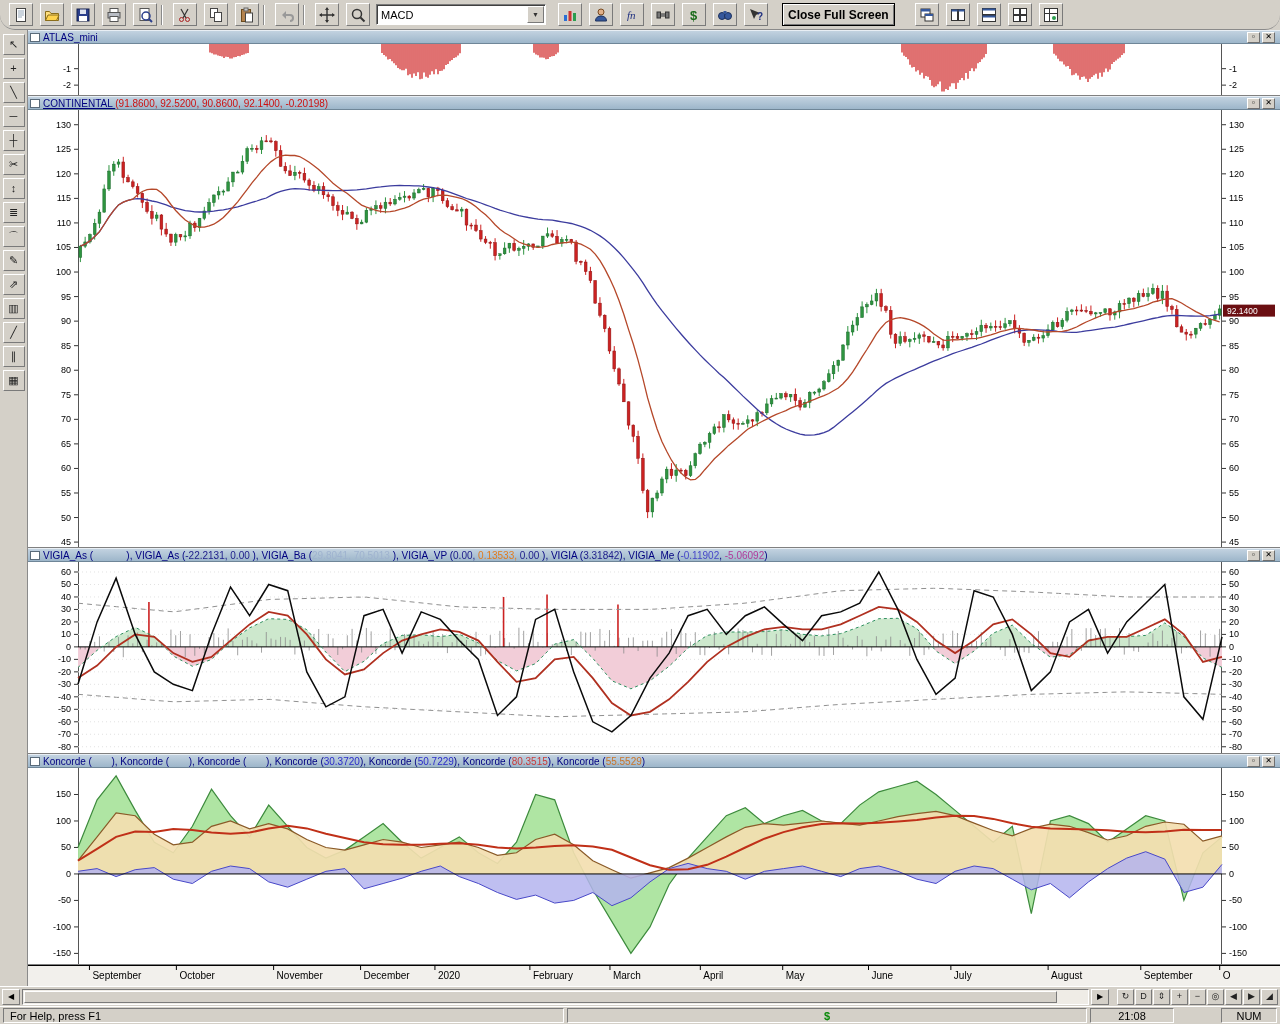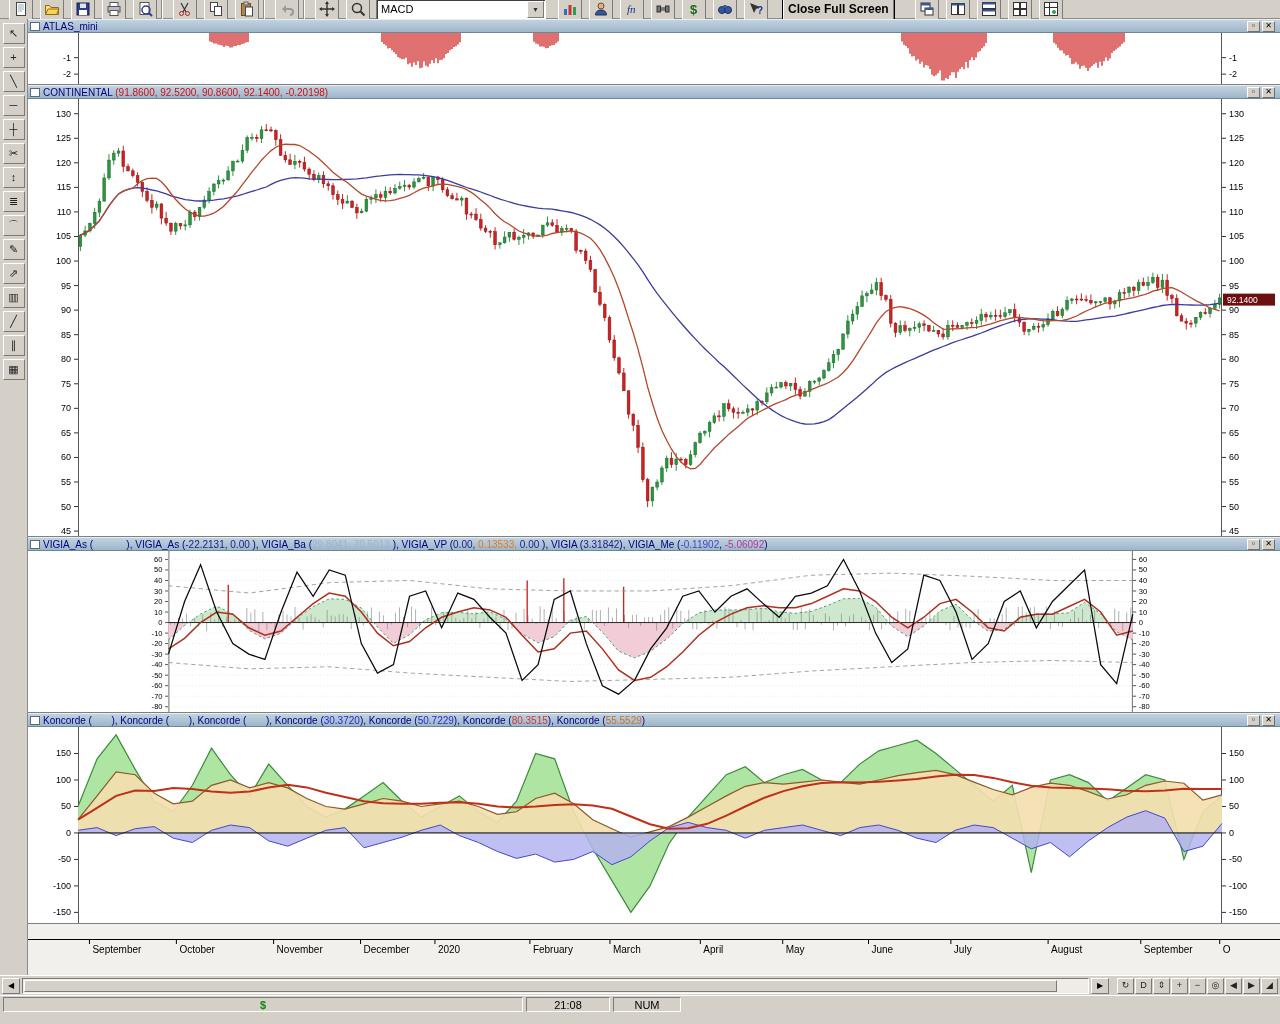--- a/index.html
+++ b/index.html
@@ -1,21 +1,21 @@
 <!DOCTYPE html>
 <html><head>
 <meta charset="utf-8">
 <style>
   * { box-sizing: border-box; margin: 0; padding: 0; }
   html, body { width: 1280px; height: 1024px; overflow: hidden; }
   body { background: #d4d0c8; font-family: "Liberation Sans", sans-serif; font-size: 11px; color: #000; }
 
   
-  .toolbar { height: 19px; display: flex; align-items: center; padding: 2px 3px; gap: 2px;
-             background: #d4d0c8; border-bottom: 1px solid #8a8a8a; }
+  .toolbar { height: 30px; display: flex; align-items: center; padding: 2px 3px; gap: 2px;
+             background: #d4d0c8; border-bottom: 1px solid #8a8a8a; border-radius: 15px; }
   .tb-group { display: flex; align-items: center; gap: 1px; }
   .tbtn { width: 24px; height: 23px; display: flex; align-items: center; justify-content: center;
           background: #d4d0c8; border: 1px solid; border-color: #ffffff #7a7a7a #7a7a7a #ffffff; padding: 0; margin-left: 6px; }
   .tbtn svg { width: 16px; height: 16px; display: block; }
   .tbsep { width: 2px; height: 20px; border-left: 1px solid #8a8a8a; border-right: 1px solid #ffffff; margin: 0 3px; }
   .combo { display: flex; align-items: center; width: 170px; height: 21px; margin: 0 4px; background: #fff;
            border: 1px solid; border-color: #7a7a7a #ffffff #ffffff #7a7a7a; box-shadow: inset 1px 1px 0 #404040; }
   .combo-text { flex: 1; padding-left: 4px; font-size: 11px; }
   .combo-btn { width: 17px; height: 17px; margin-right: 1px; display: flex; align-items: center; justify-content: center;
                font-size: 7px; color: #333; background: #d4d0c8; border: 1px solid; border-color: #ffffff #7a7a7a #7a7a7a #ffffff; }
@@ -61,21 +61,21 @@
              border: 1px solid; border-color: #ffffff #7a7a7a #7a7a7a #ffffff; }
 
   
   .statusbar { height: 18px; display: flex; align-items: center; gap: 3px; padding: 1px 3px;
                background: #d4d0c8; border-top: 1px solid #ffffff; font-size: 11px; }
   .sb-panel { height: 15px; display: flex; align-items: center; padding: 0 6px;
               border: 1px solid; border-color: #7a7a7a #ffffff #ffffff #7a7a7a; }
   .sb-help { flex: 1; }
   .sb-dollar { width: 520px; justify-content: center; color: #0a8a0a; font-weight: bold; }
   .sb-time { width: 84px; justify-content: center; }
-  .sb-num { width: 68px; justify-content: center; }
+  .sb-num { width: 56px; justify-content: center; margin-left: 44px; }
 </style>
 </head>
 <body>
 
 <div class="toolbar">
   <div id="tb-left" class="tb-group">
       <button class="tbtn">
         <svg viewBox="0 0 16 16">
           <rect x="3.5" y="1.5" width="9" height="13" fill="#fff" stroke="#444"></rect>
           <path d="M5 4h6M5 6h6M5 8h6M5 10h4" stroke="#9ab" stroke-width="1"></path>
@@ -440,21 +440,21 @@
               <line x1="1094" y1="0" x2="1094" y2="11.102090712577896" stroke="#cc1111" stroke-width="1.2"></line>
               <line x1="1096" y1="0" x2="1096" y2="9.258967606430105" stroke="#cc1111" stroke-width="1.2"></line>
             </g>
           </svg>
         </div>
     </div>
 
     <div class="pane" style="height:452px">
       <div class="ptitle">
         <span class="psys"></span>
-        <span class="ptext" id="title-continental"><span class="seg" style="color: rgb(0, 0, 128);">CONTINENTAL </span><span class="seg" style="color: rgb(204, 17, 17);">(91.8600, 92.5200, 90.8600, 92.1400, -0.20198)</span></span>
+        <span class="ptext" id="title-continental"><span class="seg" style="color: rgb(0, 0, 128); text-decoration: underline;">CONTINENTAL </span><span class="seg" style="color: rgb(204, 17, 17);">(91.8600, 92.5200, 90.8600, 92.1400, -0.20198)</span></span>
         <span class="pbtns">
           <button class="pbtn">▫</button>
           <button class="pbtn">✕</button>
         </span>
       </div>
       <div class="pbody">
           <svg id="svg-continental" viewBox="0 0 1252 437">
             <g>
               <line x1="50.5" y1="0" x2="50.5" y2="437" stroke="#555"></line>
               <line x1="1193.5" y1="0" x2="1193.5" y2="437" stroke="#555"></line>
@@ -1020,21 +1020,21 @@
               <polyline stroke="#b5482a" stroke-width="1.3" points="52.4,136.2 57.1,134.1 61.9,130.9 66.7,126.5 71.5,121.6 76.2,114.5 81.0,106.9 85.8,100.3 90.5,94.9 95.3,92.2 100.0,90.3 104.8,89.2 109.6,84.8 114.3,81.5 119.1,79.6 123.9,79.1 128.7,79.4 133.4,82.7 138.2,88.0 142.9,94.5 147.7,100.5 152.5,105.5 157.3,110.0 162.0,113.0 166.8,115.9 171.6,117.2 176.3,117.2 181.1,115.9 185.8,114.2 190.6,111.1 195.4,107.5 200.2,102.5 204.9,97.3 209.7,91.9 214.4,85.7 219.2,79.4 224.0,72.8 228.8,67.1 233.5,61.2 238.3,56.1 243.1,51.6 247.8,48.2 252.6,46.2 257.4,45.2 262.1,45.5 266.9,45.5 271.6,46.5 276.4,49.2 281.2,52.3 285.9,55.7 290.7,59.5 295.5,64.0 300.3,68.6 305.0,73.2 309.8,76.9 314.6,80.5 319.3,83.5 324.1,87.4 328.9,91.6 333.6,95.1 338.4,97.2 343.1,98.7 347.9,100.3 352.7,101.4 357.4,101.9 362.2,101.7 367.0,100.8 371.8,99.4 376.5,98.1 381.3,96.4 386.1,93.8 390.8,91.1 395.6,89.2 400.4,88.2 405.1,86.8 409.9,85.3 414.6,85.2 419.4,85.4 424.2,86.3 428.9,87.4 433.7,88.5 438.5,90.7 443.3,93.4 448.0,96.8 452.8,101.1 457.6,104.8 462.3,109.4 467.1,114.8 471.9,119.2 476.6,122.7 481.4,125.5 486.1,128.7 490.9,132.0 495.7,133.8 500.4,135.4 505.2,136.7 510.0,137.3 514.8,136.8 519.5,136.1 524.3,134.5 529.0,133.6 533.8,132.9 538.6,132.5 543.3,131.8 548.1,132.9 552.9,134.2 557.6,136.5 562.4,139.3 567.2,144.1 572.0,150.7 576.7,158.6 581.5,168.1 586.3,178.6 591.0,190.6 595.8,204.2 600.5,219.4 605.3,234.0 610.1,250.4 614.9,268.6 619.6,287.9 624.4,304.2 629.1,319.0 633.9,331.5 638.7,341.3 643.5,350.2 648.2,357.4 653.0,363.1 657.8,367.3 662.5,369.8 667.3,369.4 672.0,365.5 676.8,359.7 681.6,354.4 686.4,348.8 691.1,344.5 695.9,340.0 700.6,335.4 705.4,331.4 710.2,327.5 715.0,323.2 719.7,319.3 724.5,316.6 729.3,314.0 734.0,311.5 738.8,309.1 743.5,306.7 748.3,304.3 753.1,302.5 757.9,300.6 762.6,298.2 767.4,296.3 772.1,295.0 776.9,293.5 781.7,291.1 786.5,289.4 791.2,287.4 796.0,285.6 800.8,283.5 805.5,280.8 810.3,278.0 815.0,273.7 819.8,268.5 824.6,262.2 829.4,254.7 834.1,246.8 838.9,239.5 843.6,231.9 848.4,223.9 853.2,217.7 858.0,212.4 862.7,209.8 867.5,208.4 872.3,207.7 877.0,208.5 881.8,209.7 886.5,211.4 891.3,213.7 896.1,216.4 900.9,219.8 905.6,223.8 910.4,227.0 915.1,230.1 919.9,230.3 924.7,229.7 929.5,229.8 934.2,229.4 939.0,228.9 943.8,228.6 948.5,228.3 953.3,227.4 958.0,226.2 962.8,224.9 967.6,223.4 972.4,221.7 977.1,220.7 981.9,219.4 986.6,218.5 991.4,218.3 996.2,219.0 1000.9,219.5 1005.7,220.0 1010.5,221.0 1015.3,221.7 1020.0,222.0 1024.8,221.6 1029.5,221.6 1034.3,221.3 1039.1,220.5 1043.8,218.9 1048.6,217.0 1053.4,214.4 1058.2,212.0 1062.9,210.0 1067.7,207.9 1072.4,206.0 1077.2,204.2 1082.0,203.6 1086.8,202.4 1091.5,201.0 1096.3,200.3 1101.0,199.3 1105.8,198.6 1110.6,197.2 1115.3,196.0 1120.1,194.3 1124.9,192.2 1129.7,191.0 1134.4,189.6 1139.2,188.9 1144.0,188.7 1148.7,190.6 1153.5,193.0 1158.3,196.0 1163.0,198.7 1167.8,201.6 1172.5,203.9 1177.3,206.4 1182.1,209.0 1186.8,210.4 1191.6,211.9" fill="none"></polyline>
             </g>
             <g>
               <rect x="1195" y="194.62719101123594" width="52" height="12" fill="#6b0f12"></rect>
               <text x="1199" y="204.12719101123594" font-size="8.5" fill="#ffffff">92.1400</text>
             </g>
           </svg>
         </div>
     </div>
 
-    <div class="pane" style="height:176px">
+    <div class="pane" style="height:206px">
       <div class="ptitle">
         <span class="psys"></span>
         <span class="ptext" id="title-vigia"><span class="seg" style="color: rgb(0, 0, 128);">VIGIA_As (</span><span class="seg" style="color: rgb(216, 200, 220);">            </span><span class="seg" style="color: rgb(0, 0, 128);">), VIGIA_As (</span><span class="seg" style="color: rgb(32, 32, 140);">-22.2131, 0.00</span><span class="seg" style="color: rgb(0, 0, 128);"> ), VIGIA_Ba (</span><span class="seg" style="color: rgb(159, 179, 207);">29.8041, 70.5013</span><span class="seg" style="color: rgb(0, 0, 128);"> ), VIGIA_VP (</span><span class="seg" style="color: rgb(32, 32, 140);">0.00, </span><span class="seg" style="color: rgb(224, 123, 31);">0.13533,</span><span class="seg" style="color: rgb(32, 32, 140);"> 0.00 </span><span class="seg" style="color: rgb(0, 0, 128);">), VIGIA (</span><span class="seg" style="color: rgb(32, 32, 140);">3.31842</span><span class="seg" style="color: rgb(0, 0, 128);">), VIGIA_Me (</span><span class="seg" style="color: rgb(70, 70, 200);">-0.11902</span><span class="seg" style="color: rgb(0, 0, 128);">, </span><span class="seg" style="color: rgb(176, 58, 154);">-5.06092</span><span class="seg" style="color: rgb(0, 0, 128);">)</span></span>
         <span class="pbtns">
           <button class="pbtn">▫</button>
           <button class="pbtn">✕</button>
         </span>
       </div>
       <div class="pbody">
           <svg id="svg-vigia" viewBox="0 0 1252 191">
@@ -1516,16 +1516,17 @@
       <button class="minibtn">+</button>
       <button class="minibtn">−</button>
       <button class="minibtn">◎</button>
       <button class="minibtn">◀</button>
       <button class="minibtn">▶</button>
       <button class="minibtn">◢</button>
     </div>
 </div>
 
 <div class="statusbar">
+  <div class="sb-panel sb-help">For Help, press F1</div>
   <div class="sb-panel sb-dollar">$</div>
   <div class="sb-panel sb-time">21:08</div>
   <div class="sb-panel sb-num">NUM</div>
 </div>
 
 </body></html>

